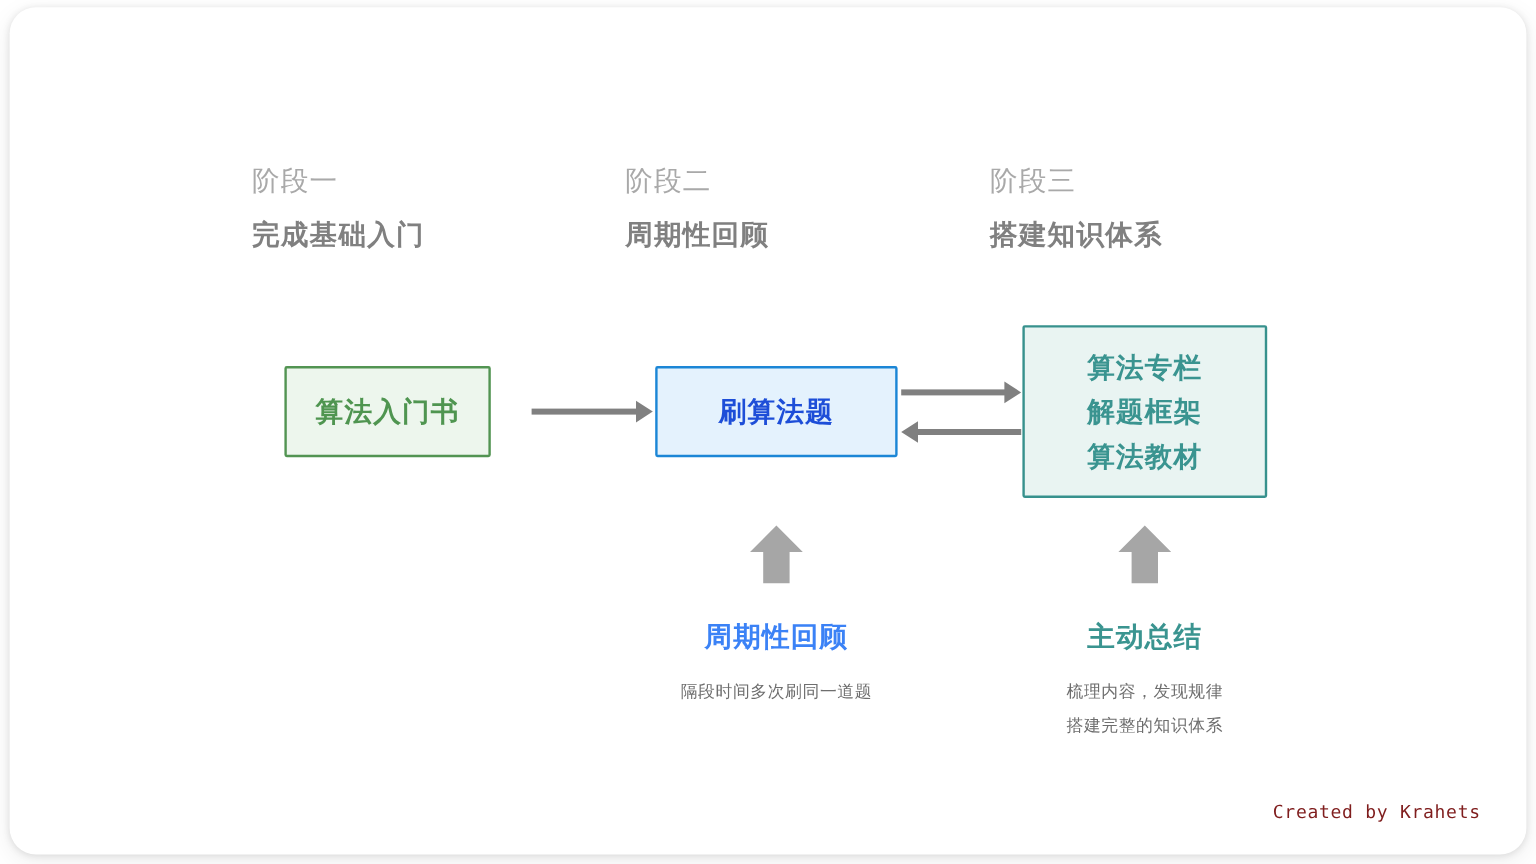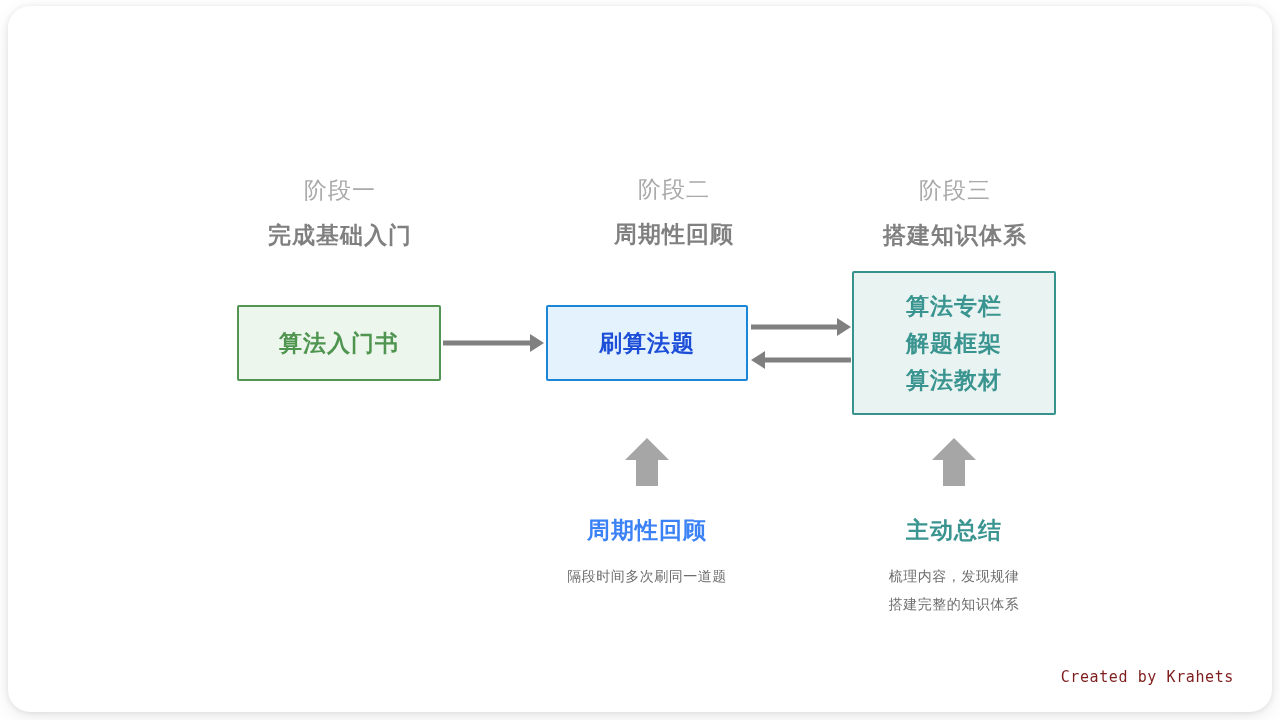--- a/index.html
+++ b/index.html
@@ -26,62 +26,61 @@
   }
 
   .stage {
     position: absolute;
     inset: 0;
   }
 
   
   .phase-head {
     position: absolute;
-    text-align: center;
+    text-align: left;
     width: 260px;
-    margin-top: 40px;
   }
   .phase-head .phase-name {
     font-size: 23px;
     color: #a9a9a9;
     line-height: 30px;
     letter-spacing: 1px;
     white-space: nowrap;
   }
   .phase-head .phase-goal {
     font-size: 23px;
     font-weight: bold;
     color: #808080;
     line-height: 32px;
     letter-spacing: 1px;
     margin-top: 14px;
     white-space: nowrap;
   }
 
   #phase-1 { left: 202px; top: 129px; }
-  #phase-2 { left: 536px; top: 129px; font-family: Liberation Serif, serif; }
+  #phase-2 { left: 513px; top: 129px; }
   #phase-3 { left: 817px; top: 129px; }
 
   
   .node {
     position: absolute;
     box-sizing: border-box;
     border-radius: 2px;
     display: flex;
     flex-direction: column;
     align-items: center;
     justify-content: center;
     font-weight: bold;
     letter-spacing: 1px;
   }
 
   #node-book {
     left: 229px;
     top: 299px;
-    width: 204px;
+    width: 172px;
     height: 76px;
     background: #edf6ed;
     border: 2.2px solid #529452;
     color: #4f9550;
     font-size: 23px;
   }
 
   #node-practice {
     left: 538px;
     top: 299px;

